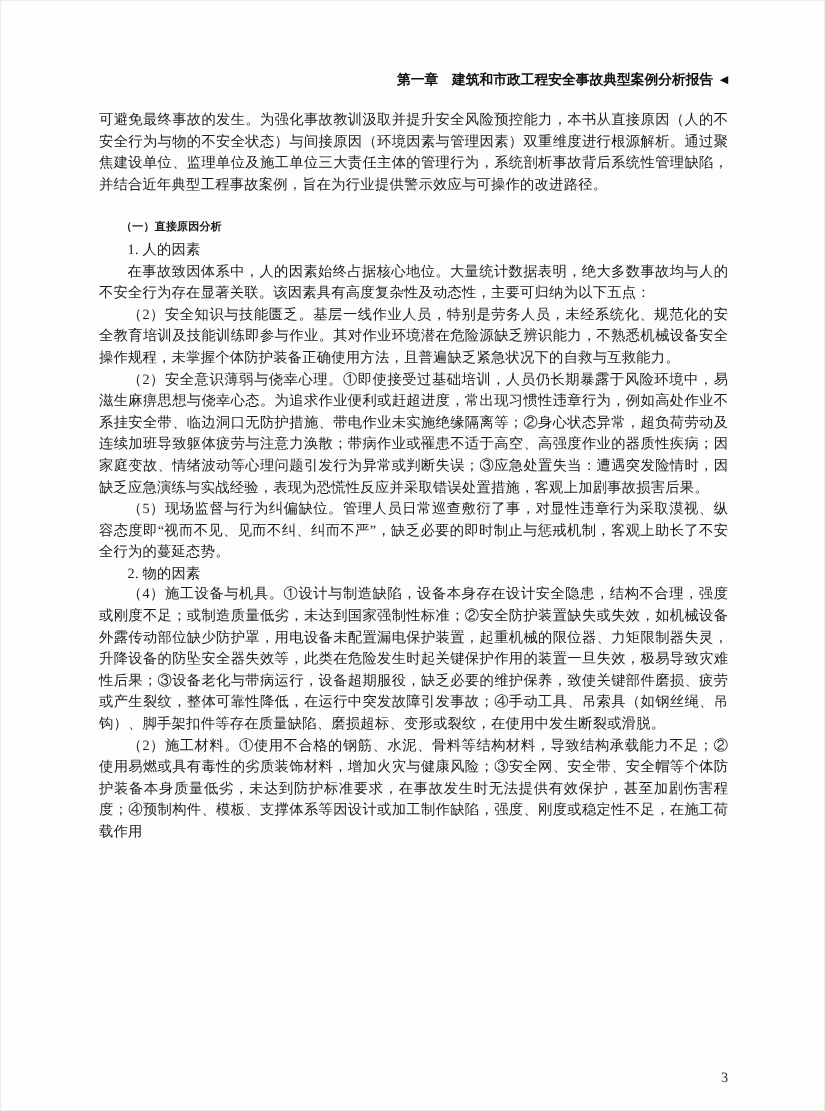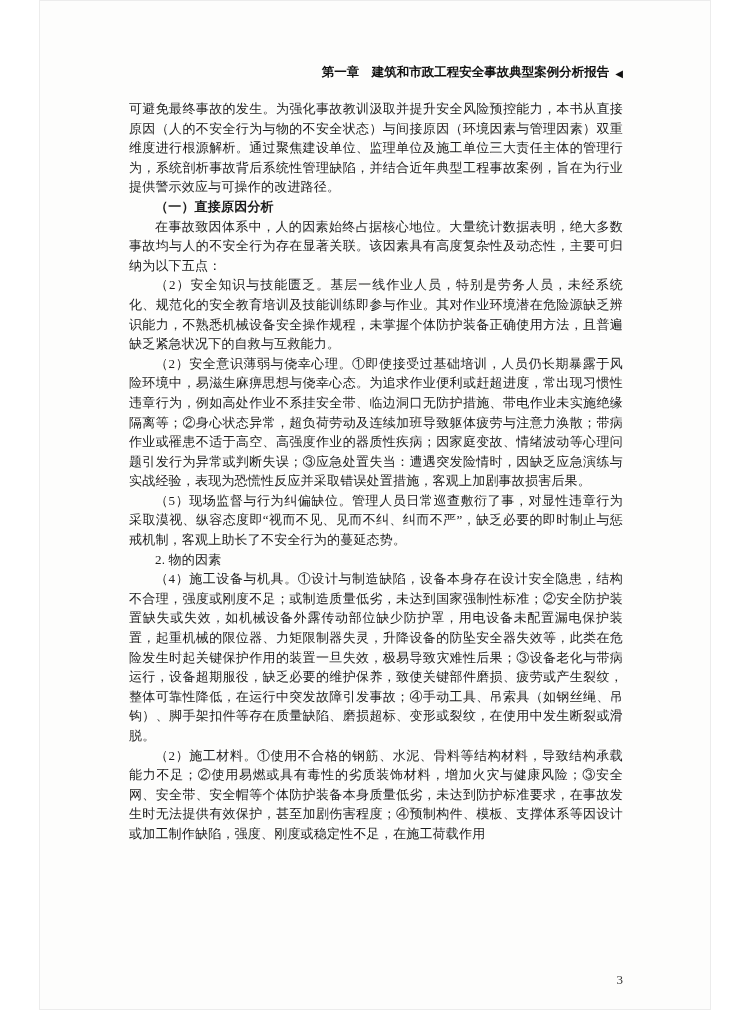--- a/index.html
+++ b/index.html
@@ -2,21 +2,21 @@
 <html><head>
 <meta charset="utf-8">
 <style>
   html, body {
     margin: 0;
     padding: 0;
     background: #ffffff;
   }
   .page {
     position: relative;
-    width: 672px;
+    width: 750px;
     height: 1010px;
     margin: 0 auto;
     background: #fdfdfc;
     box-shadow: inset 0 0 0 1px #ececec;
     font-family: "Liberation Serif", "DejaVu Serif", serif;
     color: #1c1c1c;
     overflow: hidden;
     box-sizing: border-box;
     text-decoration: underline;
   }
@@ -59,21 +59,22 @@
     margin: 0;
     padding: 0;
     text-indent: 2em;
   }
   .page-content p.continuation {
     text-indent: 0;
   }
   .page-content p.heading {
     font-weight: 700;
     font-family: "Liberation Sans", "DejaVu Sans", sans-serif;
-    font-size: 13px;
+    font-size: 10px;
+    margin-top: 20px;
   }
   .page-content p.subheading {
     font-weight: 400;
   }
   .page-footer {
     position: absolute;
     right: 88px;
     bottom: 22px;
     font-size: 13px;
     color: #333333;
@@ -86,20 +87,21 @@
 
   <div class="page-header">
     <span class="chapter-label">第一章</span>
     <span class="chapter-title">建筑和市政工程安全事故典型案例分析报告</span>
     <span class="header-arrow">◀</span>
   </div>
 
   <div class="page-content">
       <p class="continuation">可避免最终事故的发生。为强化事故教训汲取并提升安全风险预控能力，本书从直接原因（人的不安全行为与物的不安全状态）与间接原因（环境因素与管理因素）双重维度进行根源解析。通过聚焦建设单位、监理单位及施工单位三大责任主体的管理行为，系统剖析事故背后系统性管理缺陷，并结合近年典型工程事故案例，旨在为行业提供警示效应与可操作的改进路径。</p>
       <p class="heading">（一）直接原因分析</p>
+      <p class="subheading">1. 人的因素</p>
       <p class="para">在事故致因体系中，人的因素始终占据核心地位。大量统计数据表明，绝大多数事故均与人的不安全行为存在显著关联。该因素具有高度复杂性及动态性，主要可归纳为以下五点：</p>
       <p class="para">（2）安全知识与技能匮乏。基层一线作业人员，特别是劳务人员，未经系统化、规范化的安全教育培训及技能训练即参与作业。其对作业环境潜在危险源缺乏辨识能力，不熟悉机械设备安全操作规程，未掌握个体防护装备正确使用方法，且普遍缺乏紧急状况下的自救与互救能力。</p>
       <p class="para">（2）安全意识薄弱与侥幸心理。①即使接受过基础培训，人员仍长期暴露于风险环境中，易滋生麻痹思想与侥幸心态。为追求作业便利或赶超进度，常出现习惯性违章行为，例如高处作业不系挂安全带、临边洞口无防护措施、带电作业未实施绝缘隔离等；②身心状态异常，超负荷劳动及连续加班导致躯体疲劳与注意力涣散；带病作业或罹患不适于高空、高强度作业的器质性疾病；因家庭变故、情绪波动等心理问题引发行为异常或判断失误；③应急处置失当：遭遇突发险情时，因缺乏应急演练与实战经验，表现为恐慌性反应并采取错误处置措施，客观上加剧事故损害后果。</p>
       <p class="para">（5）现场监督与行为纠偏缺位。管理人员日常巡查敷衍了事，对显性违章行为采取漠视、纵容态度即“视而不见、见而不纠、纠而不严”，缺乏必要的即时制止与惩戒机制，客观上助长了不安全行为的蔓延态势。</p>
       <p class="subheading">2. 物的因素</p>
       <p class="para">（4）施工设备与机具。①设计与制造缺陷，设备本身存在设计安全隐患，结构不合理，强度或刚度不足；或制造质量低劣，未达到国家强制性标准；②安全防护装置缺失或失效，如机械设备外露传动部位缺少防护罩，用电设备未配置漏电保护装置，起重机械的限位器、力矩限制器失灵，升降设备的防坠安全器失效等，此类在危险发生时起关键保护作用的装置一旦失效，极易导致灾难性后果；③设备老化与带病运行，设备超期服役，缺乏必要的维护保养，致使关键部件磨损、疲劳或产生裂纹，整体可靠性降低，在运行中突发故障引发事故；④手动工具、吊索具（如钢丝绳、吊钩）、脚手架扣件等存在质量缺陷、磨损超标、变形或裂纹，在使用中发生断裂或滑脱。</p>
       <p class="para">（2）施工材料。①使用不合格的钢筋、水泥、骨料等结构材料，导致结构承载能力不足；②使用易燃或具有毒性的劣质装饰材料，增加火灾与健康风险；③安全网、安全带、安全帽等个体防护装备本身质量低劣，未达到防护标准要求，在事故发生时无法提供有效保护，甚至加剧伤害程度；④预制构件、模板、支撑体系等因设计或加工制作缺陷，强度、刚度或稳定性不足，在施工荷载作用</p>
     </div>
 
   <div class="page-footer">3</div>

